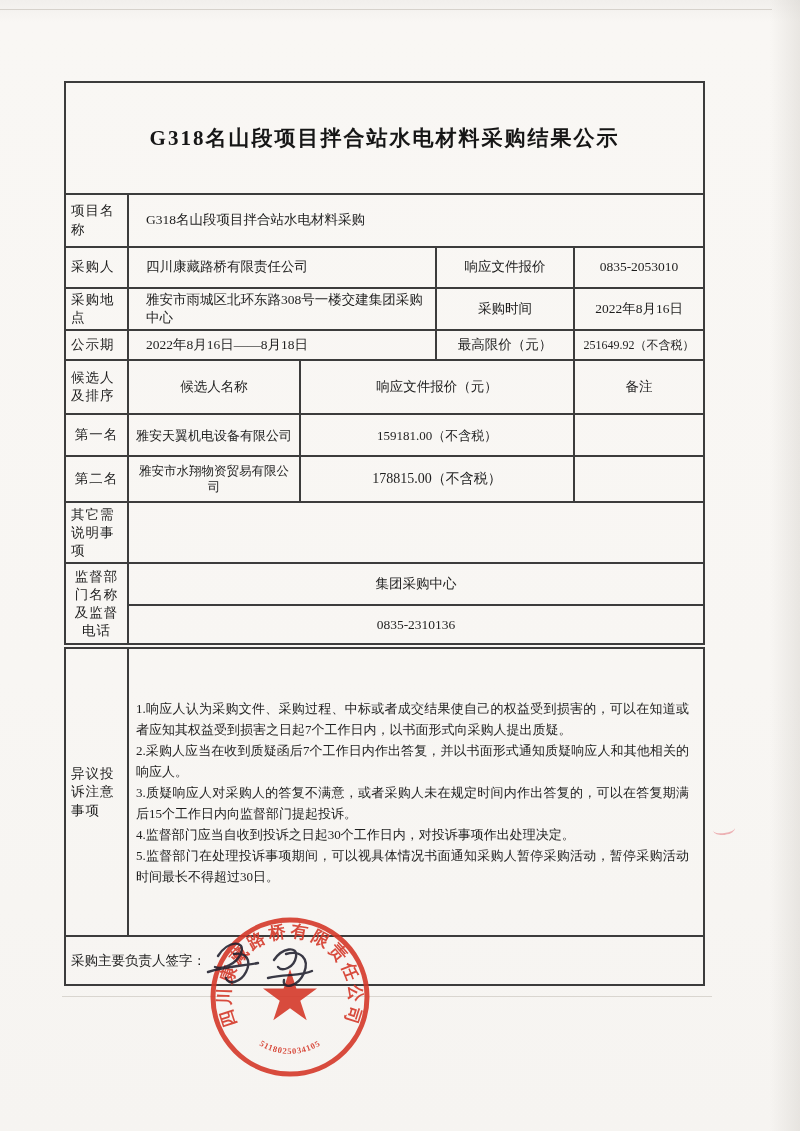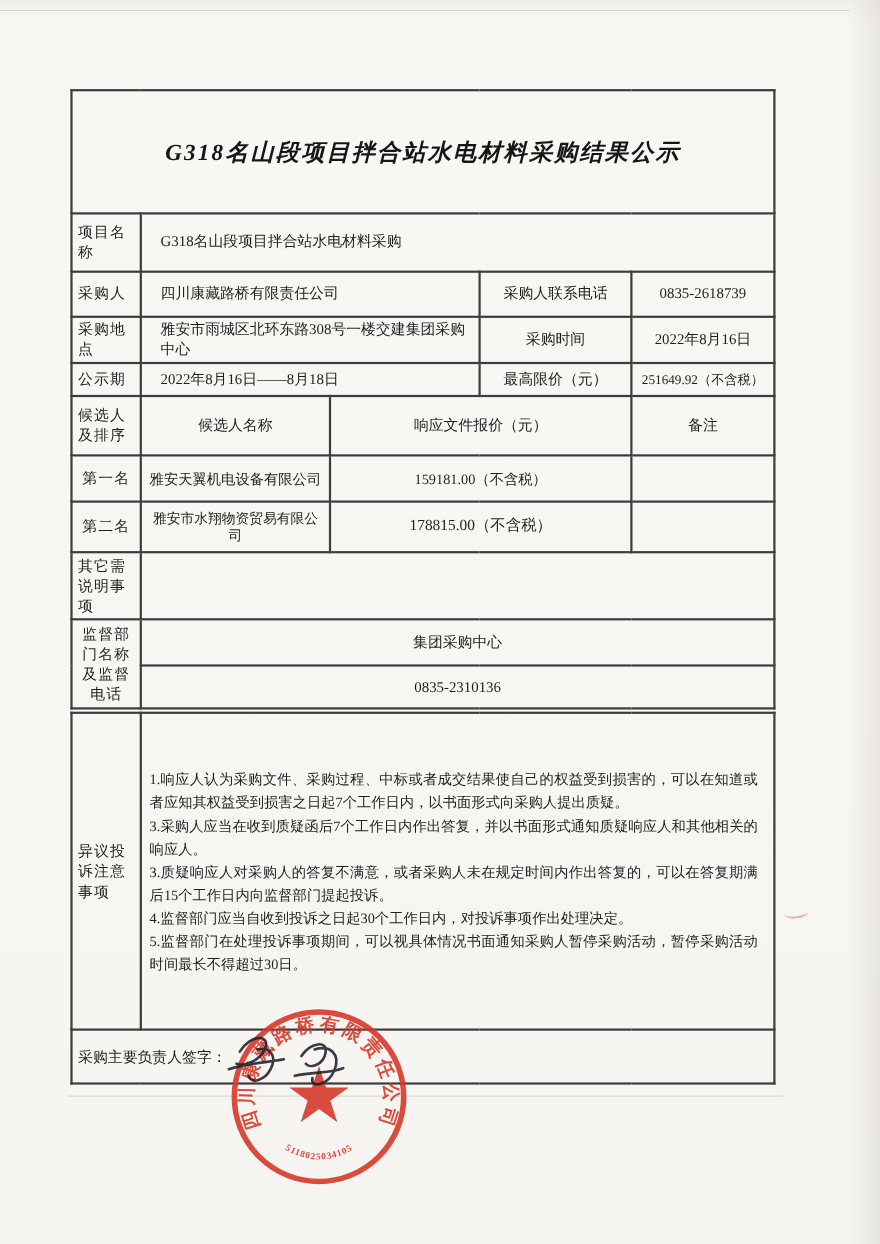--- a/index.html
+++ b/index.html
@@ -14,21 +14,21 @@
   .top-line{position:absolute;left:0;top:9px;width:772px;height:1px;background:#d6d2cc;}
   .ghost-line{position:absolute;left:62px;top:996px;width:650px;height:1px;background:#c9c4bd;opacity:.65;}
   .red-artifact{position:absolute;left:713px;top:824px;width:22px;height:9px;
     border-bottom:2px solid rgba(224,96,104,.45);border-radius:60%;transform:rotate(-7deg);}
 
   .doc-table{position:absolute;left:64px;top:81px;width:639px;}
   table{border-collapse:collapse;table-layout:fixed;width:639px;}
   td{border:2px solid #3c3c3c;font-size:13.5px;line-height:1.35;color:#1e1e1e;
      padding:2px 6px;vertical-align:middle;overflow:hidden;}
   .t2{margin-top:2px;}
-  .title-cell{text-align:center;font-size:21px;font-weight:700;letter-spacing:2px;color:#161616;font-style:italic;}
+  .title-cell{text-align:center;font-size:21px;font-weight:700;letter-spacing:2px;color:#161616;}
   .lab{white-space:pre-line;padding-left:5px;letter-spacing:1px;margin-top:23px;}
   .lab-c{white-space:pre-line;text-align:center;letter-spacing:1px;margin-top:40px;}
   .v-left{text-align:left;padding-left:17px;}
   .v-center{text-align:center;}
   .rank{text-align:center;letter-spacing:1px;margin-left:23px;}
   .complaint-cell{vertical-align:middle;padding:8px 14px 8px 7px;}
   .complaint-cell div{font-size:13px;line-height:1.62;text-align:justify;}
   .sig-cell{padding-left:5px;font-size:13.5px;border-radius:19px;}
 
   .stamp{position:absolute;left:190px;top:897px;width:200px;height:200px;opacity:.9;}
@@ -54,22 +54,22 @@
       <td colspan="5" class="title-cell">G318名山段项目拌合站水电材料采购结果公示</td>
     </tr>
     <tr style="height:53px">
       <td class="lab">项目名
 称</td>
       <td colspan="4" class="v-left">G318名山段项目拌合站水电材料采购</td>
     </tr>
     <tr style="height:41px">
       <td class="lab">采购人</td>
       <td colspan="2" class="v-left">四川康藏路桥有限责任公司</td>
-      <td class="v-center">采购人联系电话</td>
-      <td class="v-center">0835-2618739</td>
+      <td class="v-center">响应文件报价</td>
+      <td class="v-center">0835-2053010</td>
     </tr>
     <tr style="height:35px">
       <td class="lab">采购地
 点</td>
       <td colspan="2" class="v-left">雅安市雨城区北环东路308号一楼交建集团采购中心</td>
       <td class="v-center">采购时间</td>
       <td class="v-center">2022年8月16日</td>
     </tr>
     <tr style="height:30px">
       <td class="lab">公示期</td>
@@ -123,21 +123,21 @@
         <col style="width:138px">
         <col style="width:130px">
       </colgroup>
     <tbody>
         <tr style="height:288px">
       <td class="lab">异议投
 诉注意
 事项</td>
       <td colspan="4" class="complaint-cell">
             <div>1.响应人认为采购文件、采购过程、中标或者成交结果使自己的权益受到损害的，可以在知道或者应知其权益受到损害之日起7个工作日内，以书面形式向采购人提出质疑。</div>
-            <div>3.采购人应当在收到质疑函后7个工作日内作出答复，并以书面形式通知质疑响应人和其他相关的响应人。</div>
+            <div>2.采购人应当在收到质疑函后7个工作日内作出答复，并以书面形式通知质疑响应人和其他相关的响应人。</div>
             <div>3.质疑响应人对采购人的答复不满意，或者采购人未在规定时间内作出答复的，可以在答复期满后15个工作日内向监督部门提起投诉。</div>
             <div>4.监督部门应当自收到投诉之日起30个工作日内，对投诉事项作出处理决定。</div>
             <div>5.监督部门在处理投诉事项期间，可以视具体情况书面通知采购人暂停采购活动，暂停采购活动时间最长不得超过30日。</div>
           </td>
     </tr>
     <tr style="height:49px">
       <td colspan="5" class="sig-cell">采购主要负责人签字：</td>
     </tr>
   </tbody>
     </table>

